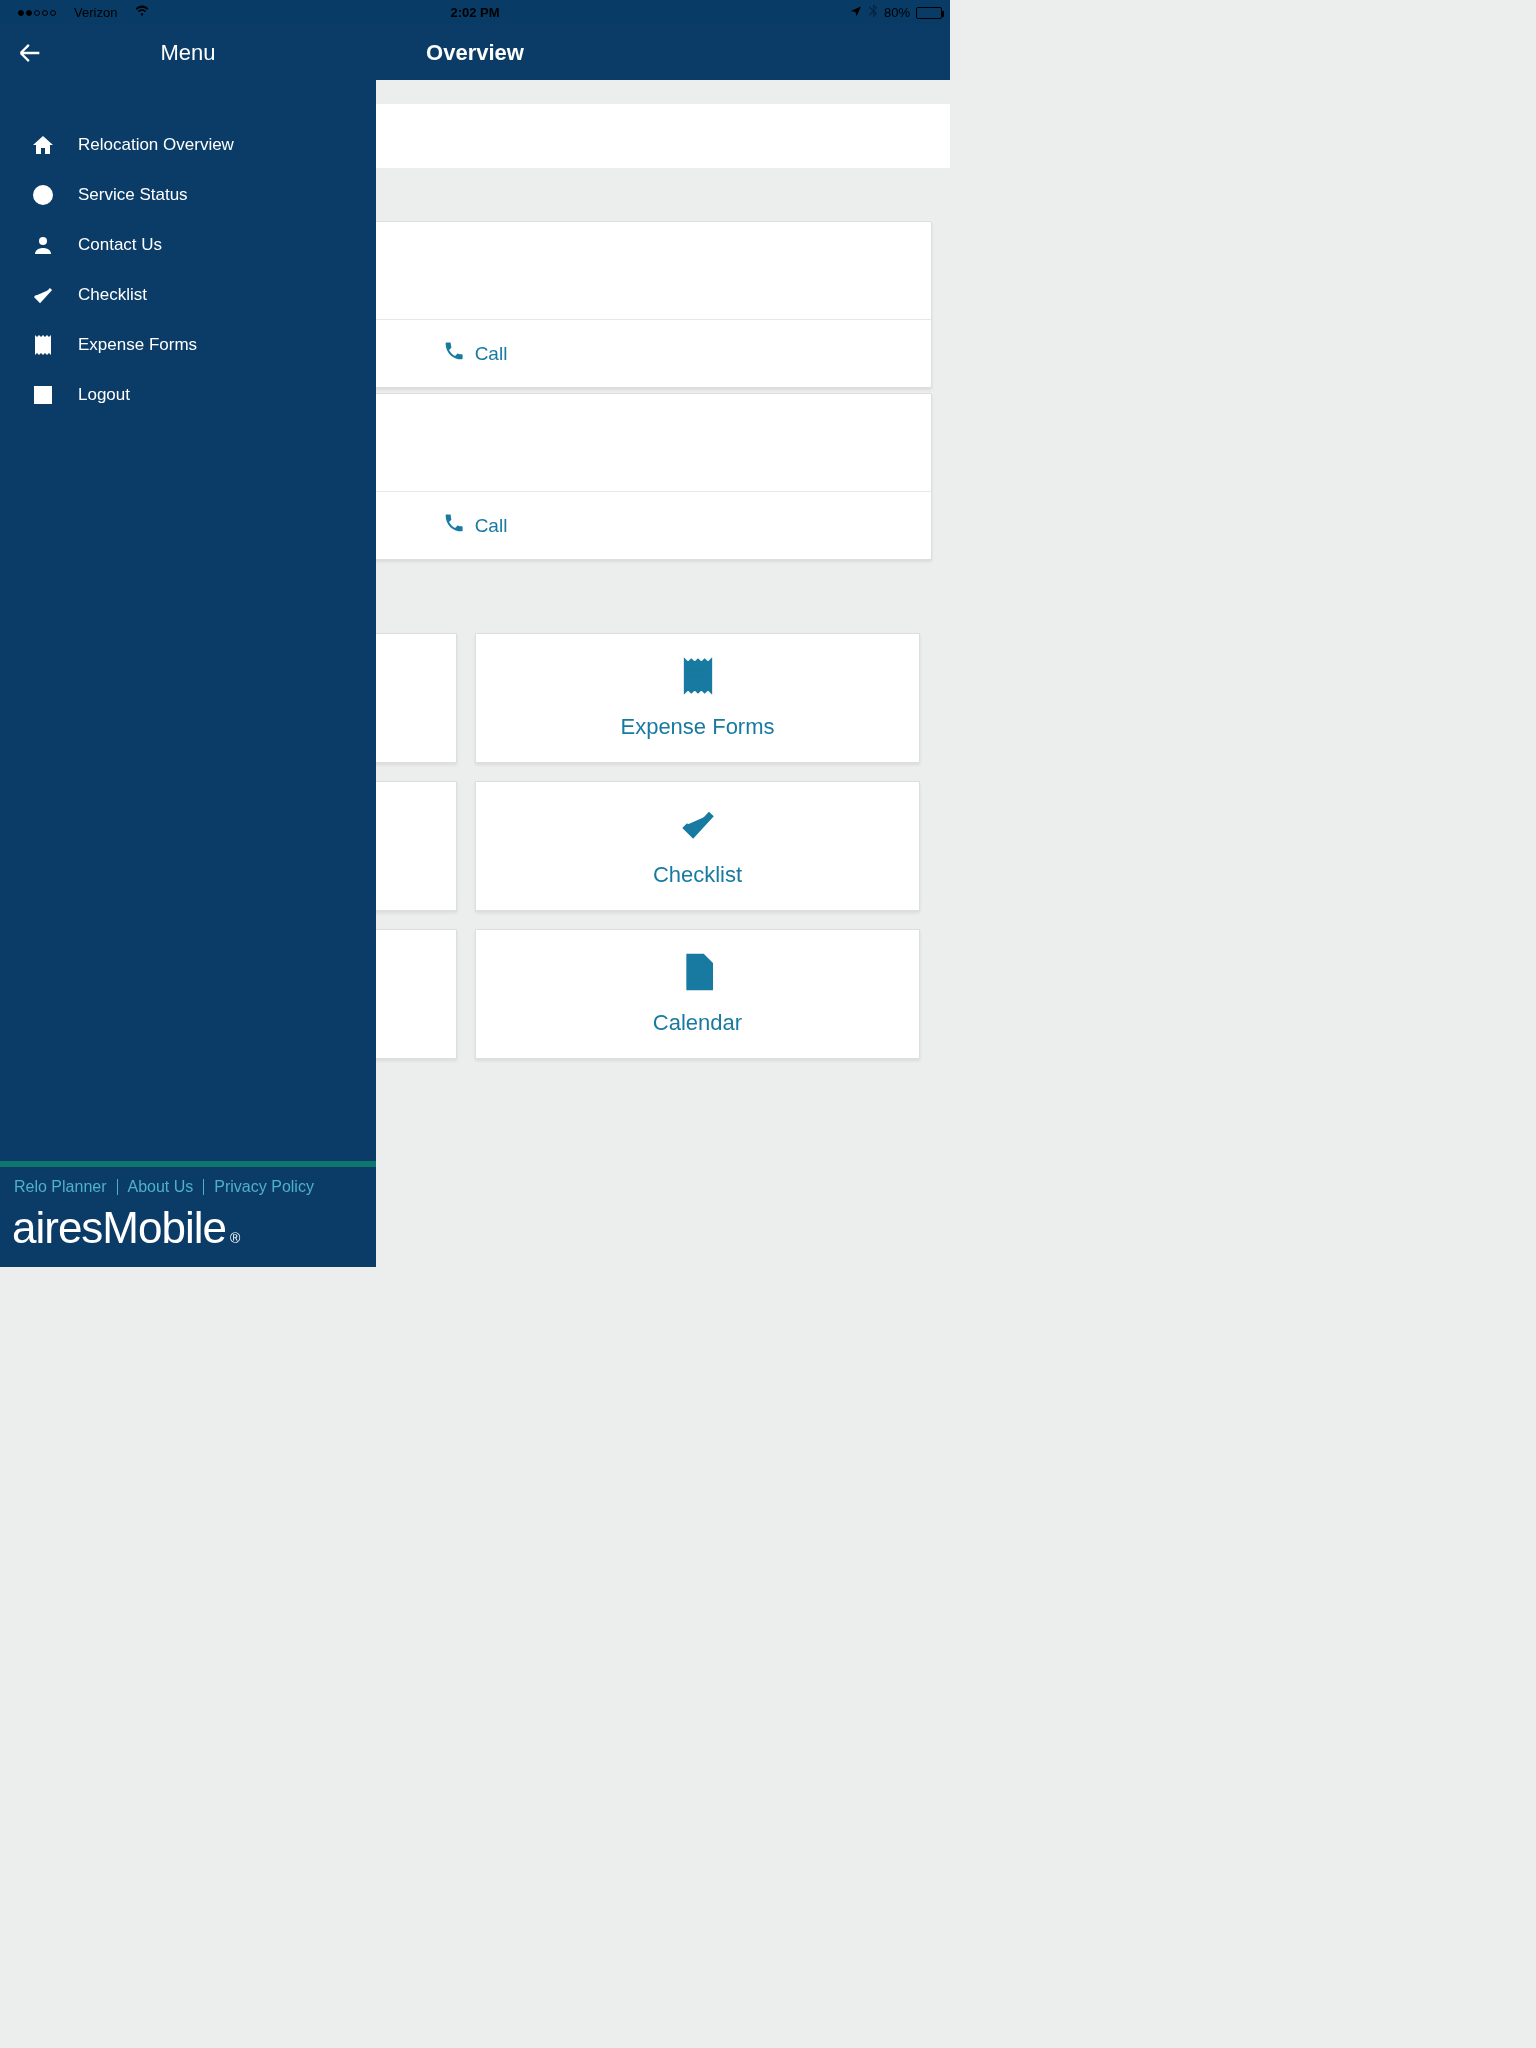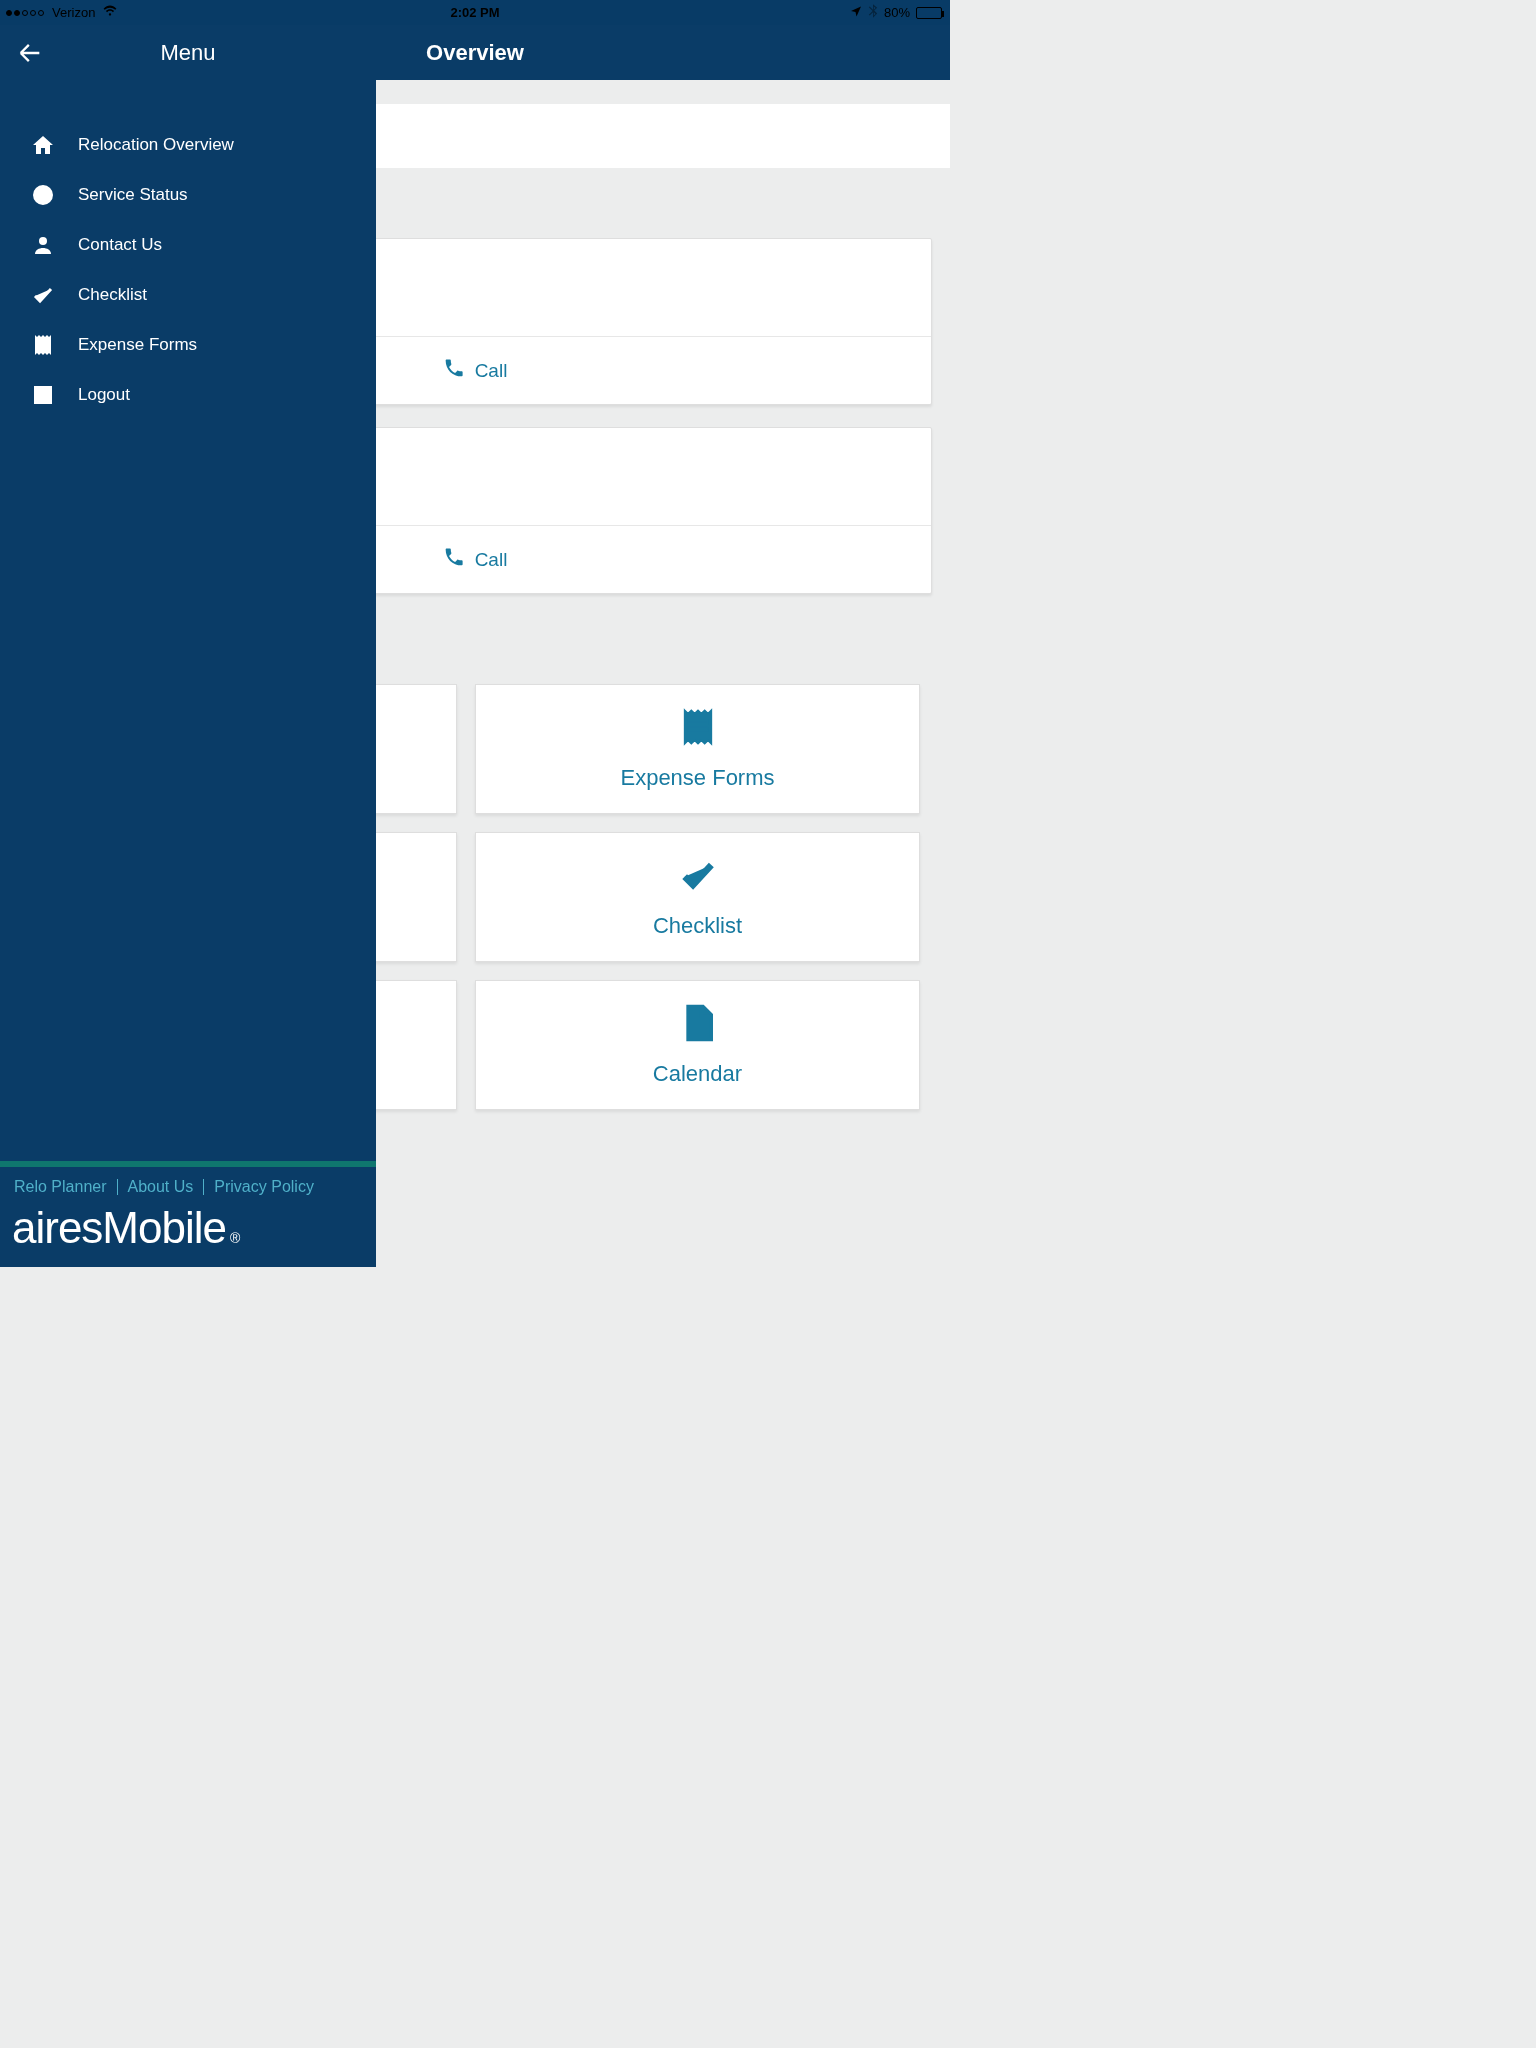--- a/index.html
+++ b/index.html
@@ -7,21 +7,21 @@
   body { background: #eceded; overflow: hidden; }
 
   .viewport { position: relative; width: 950px; height: 1267px; background: #eceded; }
 
   
   .status-bar {
     position: absolute; top: 0; left: 0; right: 0; height: 25px;
     background: #083b66; color: #000; display: flex; align-items: center;
     font-size: 13px; z-index: 50;
   }
-  .status-left { display: flex; align-items: center; gap: 8px; padding-left: 6px; }
+  .status-left { display: flex; align-items: center; gap: 18px; padding-left: 18px; }
   .dots { display: flex; gap: 2px; }
   .dot { width: 6px; height: 6px; border-radius: 50%; border: 1px solid #000; }
   .dot.filled { background: #000; }
   .status-center { position: absolute; left: 50%; transform: translateX(-50%); font-weight: 600;}
   .status-right { margin-left: auto; display: flex; align-items: center; gap: 6px; padding-right: 8px; }
   .battery { width: 26px; height: 12px; border:1px solid #000; border-radius:2px; position: relative;}
   .battery::after { content:""; position:absolute; right:-3px; top:3px; width:2px; height:6px; background:#000;}
   .battery-fill { height:100%; width:80%; background:#000;}
 
   
@@ -31,21 +31,21 @@
     z-index: 40;
   }
   .header-title { font-size: 22px; font-weight: 600; }
 
   
   .main { position: absolute; top: 80px; left:0; right:0; bottom:0; }
 
   .location-strip { background: #fff; padding: 18px 20px; font-size: 24px; color: #1a1a1a; }
 
   .card {
-    background: #fff; margin: 22px 18px; border:1px solid #dedede; border-radius:2px;
+    background: #fff; margin: 5px 18px; border:1px solid #dedede; border-radius:2px;
     box-shadow: 0 2px 3px rgba(0,0,0,0.08);
   }
   .card-top { padding: 18px 22px 22px; border-bottom: 1px solid #e7e7e7; }
   .card-role { font-size: 18px; color:#222; }
   .card-name { font-size: 28px; color:#111; margin-top:4px;}
   .card-action { display:flex; align-items:center; justify-content:center; gap:10px; padding: 20px; color:#187aa0; font-size:19px; font-weight:500;}
   .call-icon svg { width:22px; height:22px; fill:#187aa0;}
 
   .tiles { display:flex; flex-wrap:wrap; padding: 8px 12px; gap: 18px; }
   .tile { flex: 0 0 calc(50% - 18px); height: 130px; background:#fff; border:1px solid #dedede; box-shadow:0 2px 3px rgba(0,0,0,0.08); display:flex; flex-direction:column; align-items:center; justify-content:center; gap:12px; color:#187aa0; font-size:22px; }

